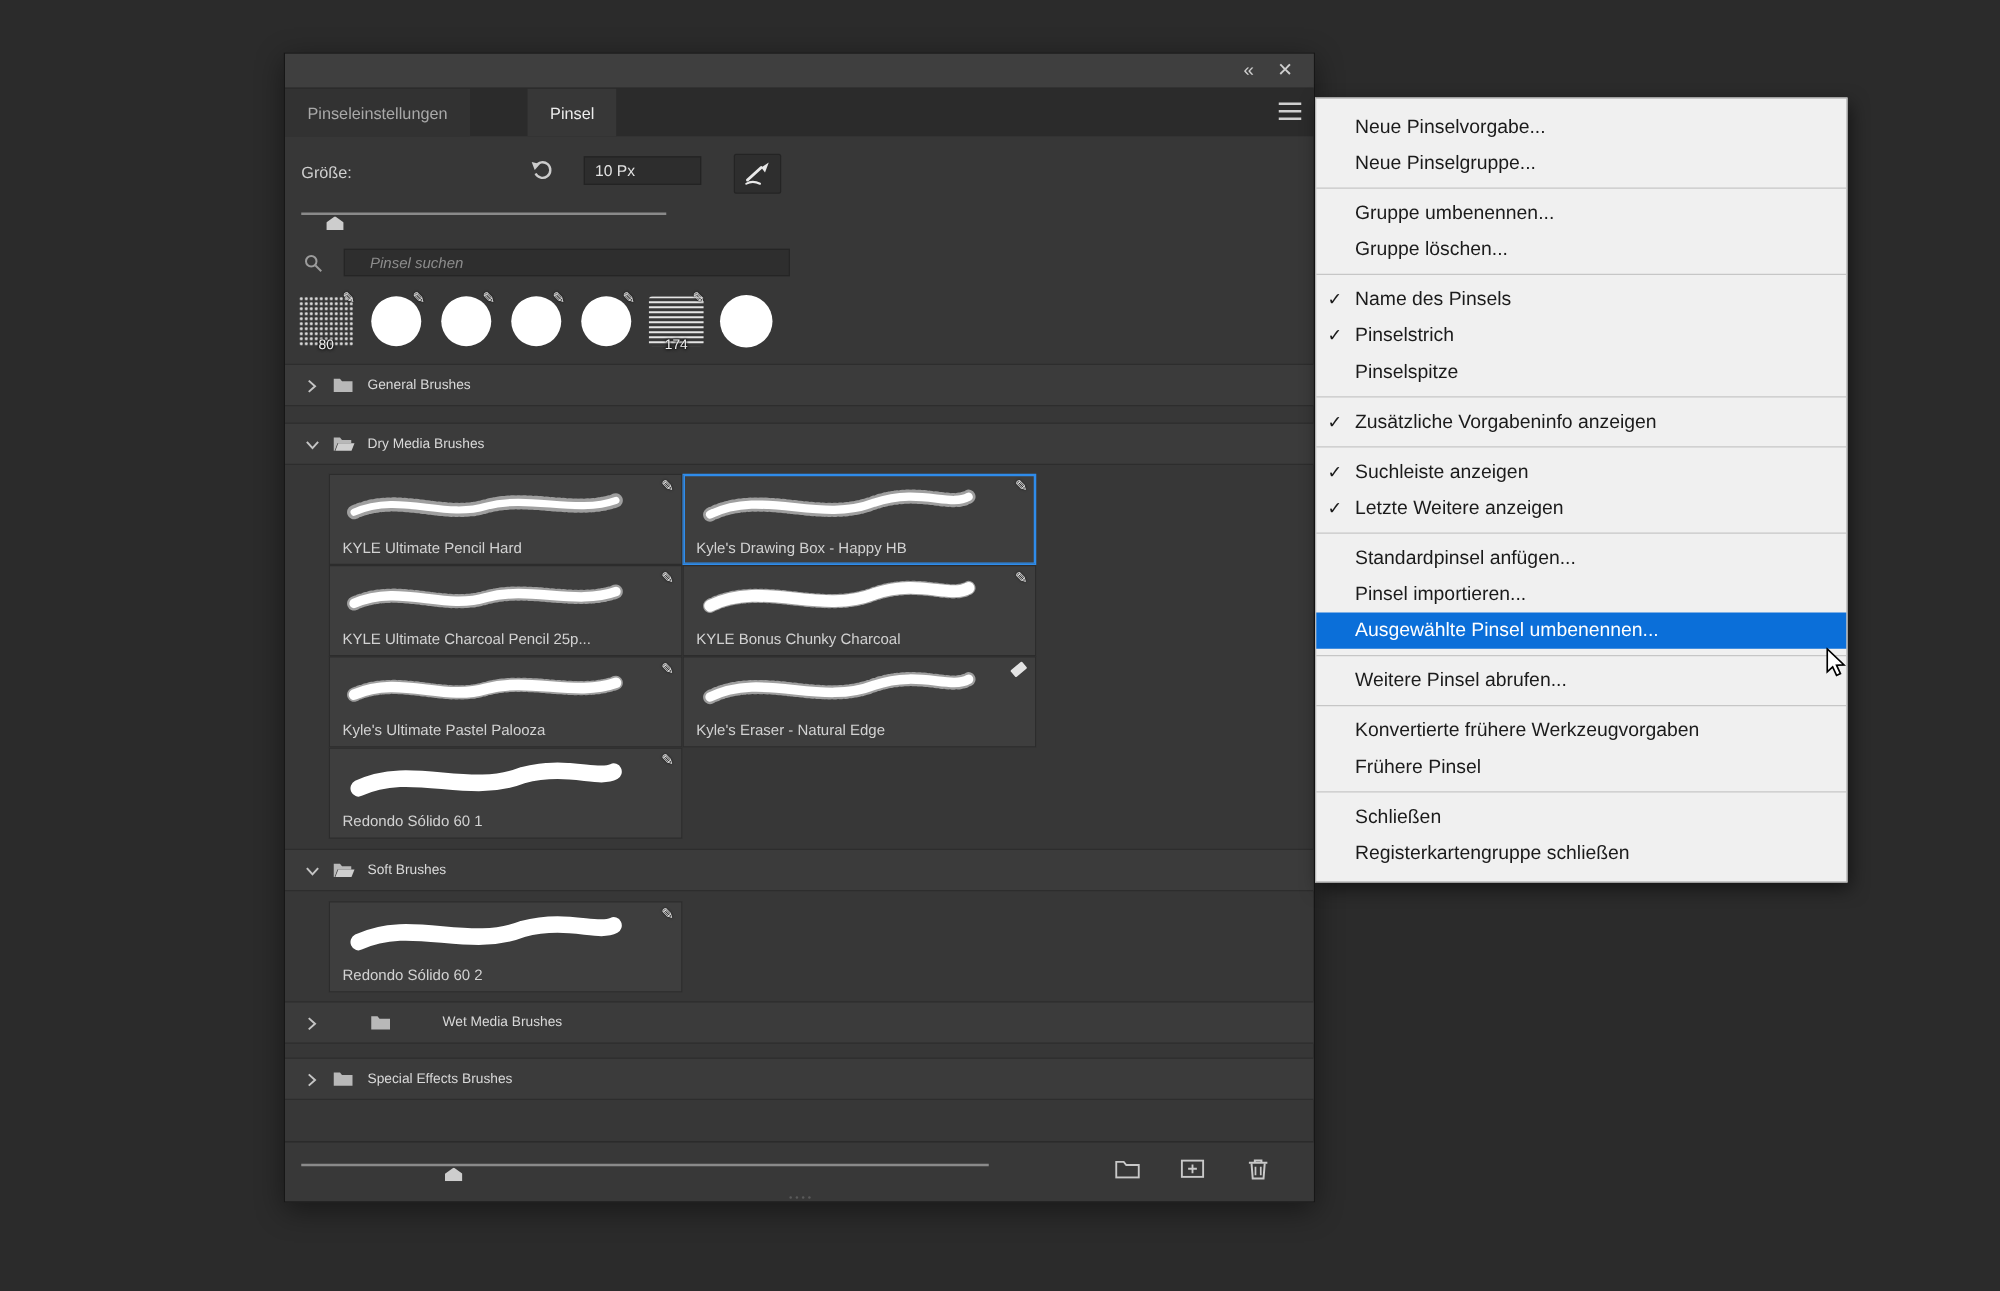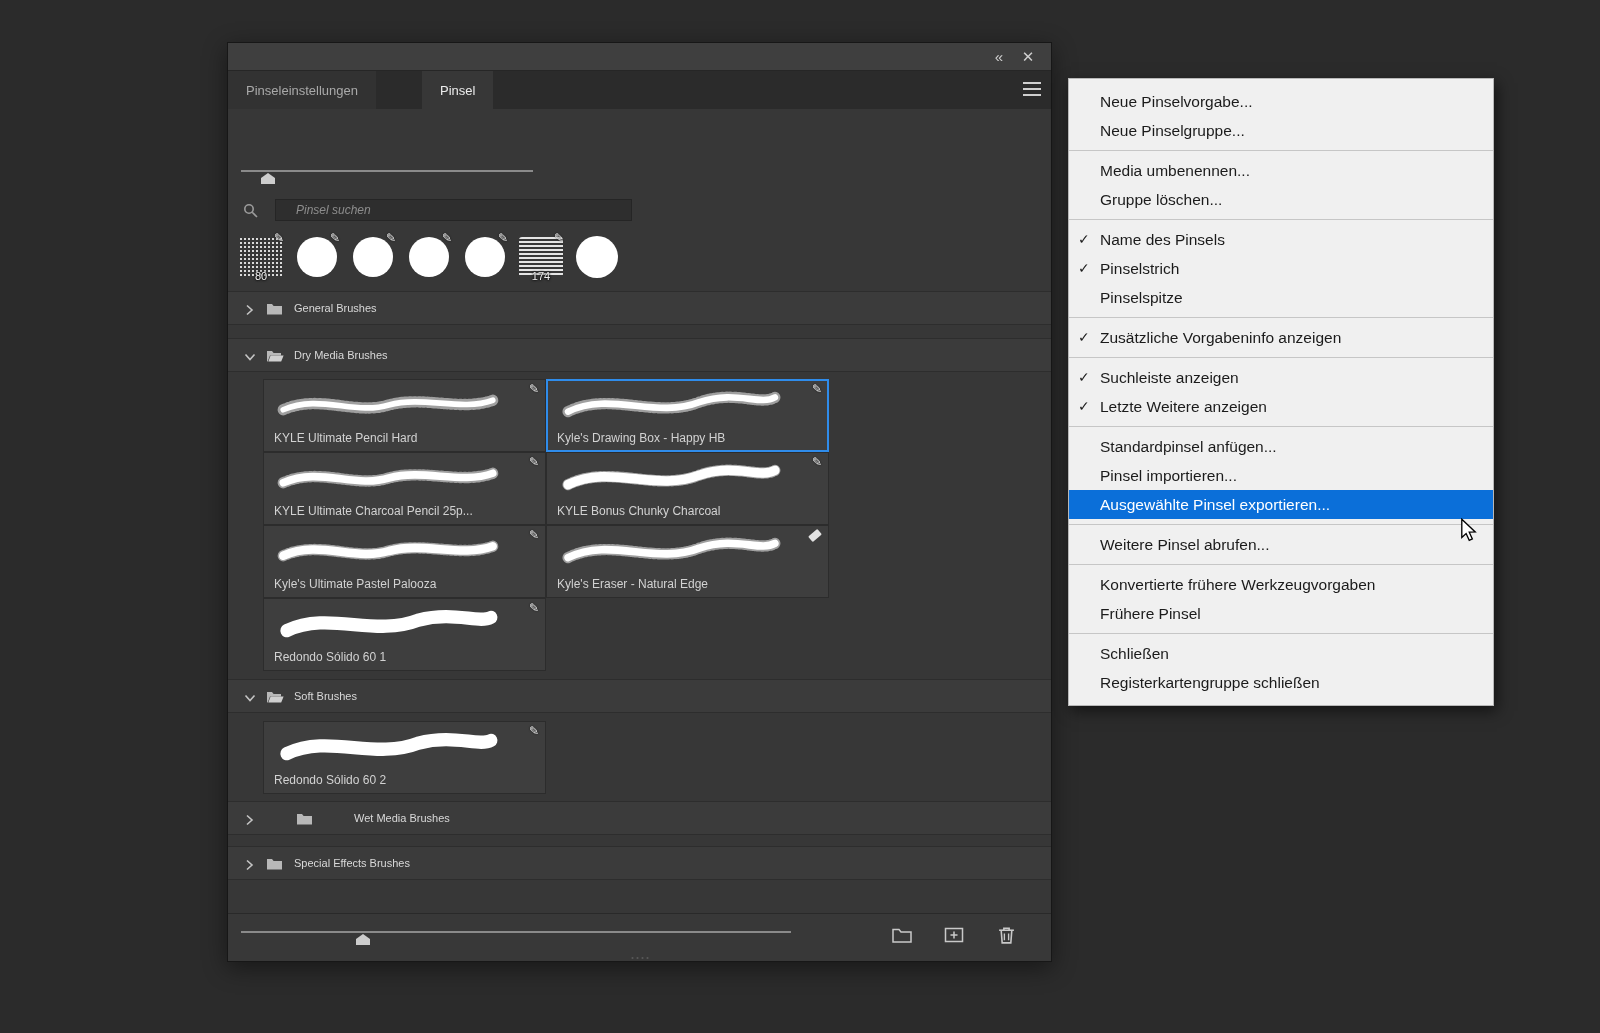--- a/index.html
+++ b/index.html
@@ -147,21 +147,20 @@
   .bb-btn { width:22px; height:22px; display:flex; align-items:center; justify-content:center; }
   .grip { position:absolute; left:50%; bottom:2px; transform:translateX(-50%); display:flex; gap:3px; }
   .grip i { width:2px; height:2px; background:#5a5a5a; border-radius:50%; display:block; }
 
   
   .menu {
     position:absolute; left:1052px; top:78px; width:426px;
     background:#f0f0f0; color:#1b1b1b; padding:8px 0;
     box-shadow:3px 5px 14px rgba(0,0,0,.55); border:1px solid #b8b8b8;
     font-size:15.5px;
-    margin-left:16px;
   }
   .mi { position:relative; height:29px; line-height:29px; padding-left:31px; white-space:nowrap; }
   .mi .mcheck { position:absolute; left:9px; top:0; font-size:14px; }
   .mi.hl { background:#0b6fd9; color:#fff; }
   .msep { height:1px; background:#c6c6c6; margin:5px 0; }
 
   
   .cursor { position:absolute; left:1458px; top:518px; width:22px; height:24px; pointer-events:none; }
 </style>
 </head>
@@ -181,20 +180,37 @@
       <div class="tab active">Pinsel</div>
       <div class="hamburger">
           <i></i>
           <i></i>
           <i></i>
         </div>
     </div>
 
     <div class="content">
 
+      <div class="row-size">
+        <span class="size-label">Größe:</span>
+        <span class="reset-btn">
+          <svg viewBox="0 0 18 18" width="20" height="20">
+            <path d="M4.2 6.2 A5.6 5.6 0 1 1 4 11.5" fill="none" stroke="#cccccc" stroke-width="1.7"></path>
+            <polygon points="1.2,3.2 7.2,4.6 3.4,9.0" fill="#cccccc"></polygon>
+          </svg>
+        </span>
+        <input class="size-input" value="10 Px" style="">
+        <span class="brush-preview-btn">
+          <svg viewBox="0 0 24 20" width="24" height="20">
+            <path d="M4 15 L15 5" stroke="#e9e9e9" stroke-width="2.4" stroke-linecap="round" fill="none"></path>
+            <polygon points="15,5 21,1 18,9" fill="#e9e9e9"></polygon>
+            <path d="M3 18 q5 -3 11 0" stroke="#e9e9e9" stroke-width="1.6" fill="none" stroke-linecap="round"></path>
+          </svg>
+        </span>
+      </div>
 
       <div class="slider1">
         <div class="track"></div>
         <div class="thumb"></div>
       </div>
 
       <div class="row-search">
         <span class="search-icon">
           <svg viewBox="0 0 16 16" width="16" height="16">
             <circle cx="6" cy="6" r="4.2" fill="none" stroke="#9c9c9c" stroke-width="1.6"></circle>
@@ -421,21 +437,21 @@
     <div class="mi">
       <span class="mlabel">Neue Pinselvorgabe...</span>
     </div>
     <div class="mi">
       <span class="mlabel">Neue Pinselgruppe...</span>
     </div>
 
     <div class="msep"></div>
 
     <div class="mi">
-      <span class="mlabel">Media umbenennen...</span>
+      <span class="mlabel">Gruppe umbenennen...</span>
     </div>
     <div class="mi">
       <span class="mlabel">Gruppe löschen...</span>
     </div>
 
     <div class="msep"></div>
 
     <div class="mi">
       <span class="mcheck">✓</span>
       <span class="mlabel">Name des Pinsels</span>
@@ -468,21 +484,21 @@
 
     <div class="msep"></div>
 
     <div class="mi">
       <span class="mlabel">Standardpinsel anfügen...</span>
     </div>
     <div class="mi">
       <span class="mlabel">Pinsel importieren...</span>
     </div>
     <div class="mi hl">
-      <span class="mlabel">Ausgewählte Pinsel exportieren...</span>
+      <span class="mlabel">Ausgewählte Pinsel umbenennen...</span>
     </div>
 
     <div class="msep"></div>
 
     <div class="mi">
       <span class="mlabel">Weitere Pinsel abrufen...</span>
     </div>
 
     <div class="msep"></div>
 

